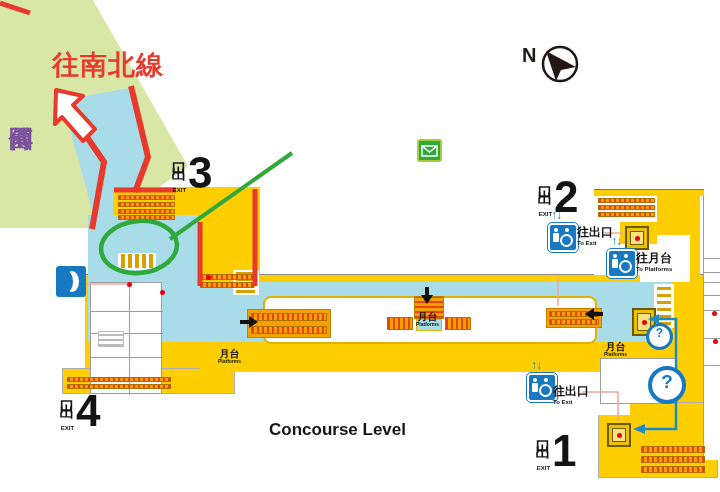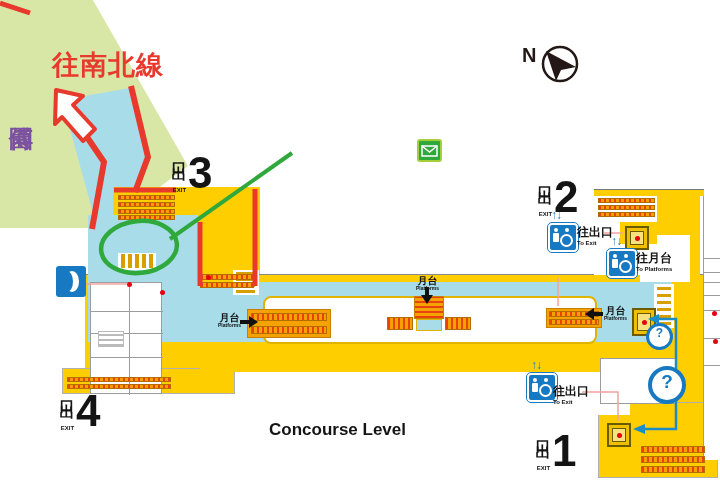--- a/index.html
+++ b/index.html
@@ -33,21 +33,21 @@
   .lift .whead{position:absolute;right:7px;top:3px;width:4px;height:4px;border-radius:50%;background:#fff;}
   .arrows{position:absolute;color:var(--blueicon);font-weight:bold;font-size:12px;letter-spacing:-1px;line-height:10px;}
   .zhlabel{position:absolute;color:#111;font-weight:bold;font-size:12px;line-height:13px;white-space:nowrap;}
   .enlabel{position:absolute;color:#111;font-weight:bold;font-size:6px;line-height:7px;white-space:nowrap;}
   .exitlogo{position:absolute;display:flex;align-items:flex-start;color:#141414;}
   .exitcol{display:flex;flex-direction:column;align-items:center;}
   .exitzh{writing-mode:vertical-rl;text-orientation:upright;font-weight:bold;font-size:15px;line-height:15px;letter-spacing:-3px;height:34px;}
   .exiten{font-weight:bold;font-size:6px;line-height:6px;margin-top:-1px;}
   .exitnum{font-weight:bold;font-size:44px;line-height:38px;margin-left:1px;}
   .pt{position:absolute;text-align:center;color:#111;}
-  .ptzh{font-weight:bold;font-size:10px;line-height:10px;white-space:nowrap;}
+  .ptzh{font-weight:bold;font-size:10px;line-height:10px;white-space:nowrap;margin-top:36px;}
   .pten{font-weight:bold;font-size:5px;line-height:5px;white-space:nowrap;}
   .qicon{position:absolute;background:#fff;border-radius:50%;color:var(--blueicon);
          font-weight:bold;text-align:center;}
 </style>
 </head>
 <body>
 
 <div id="stage">
 
   <div class="abs" style="left:0;top:0;width:190px;height:228px;background:var(--park);

